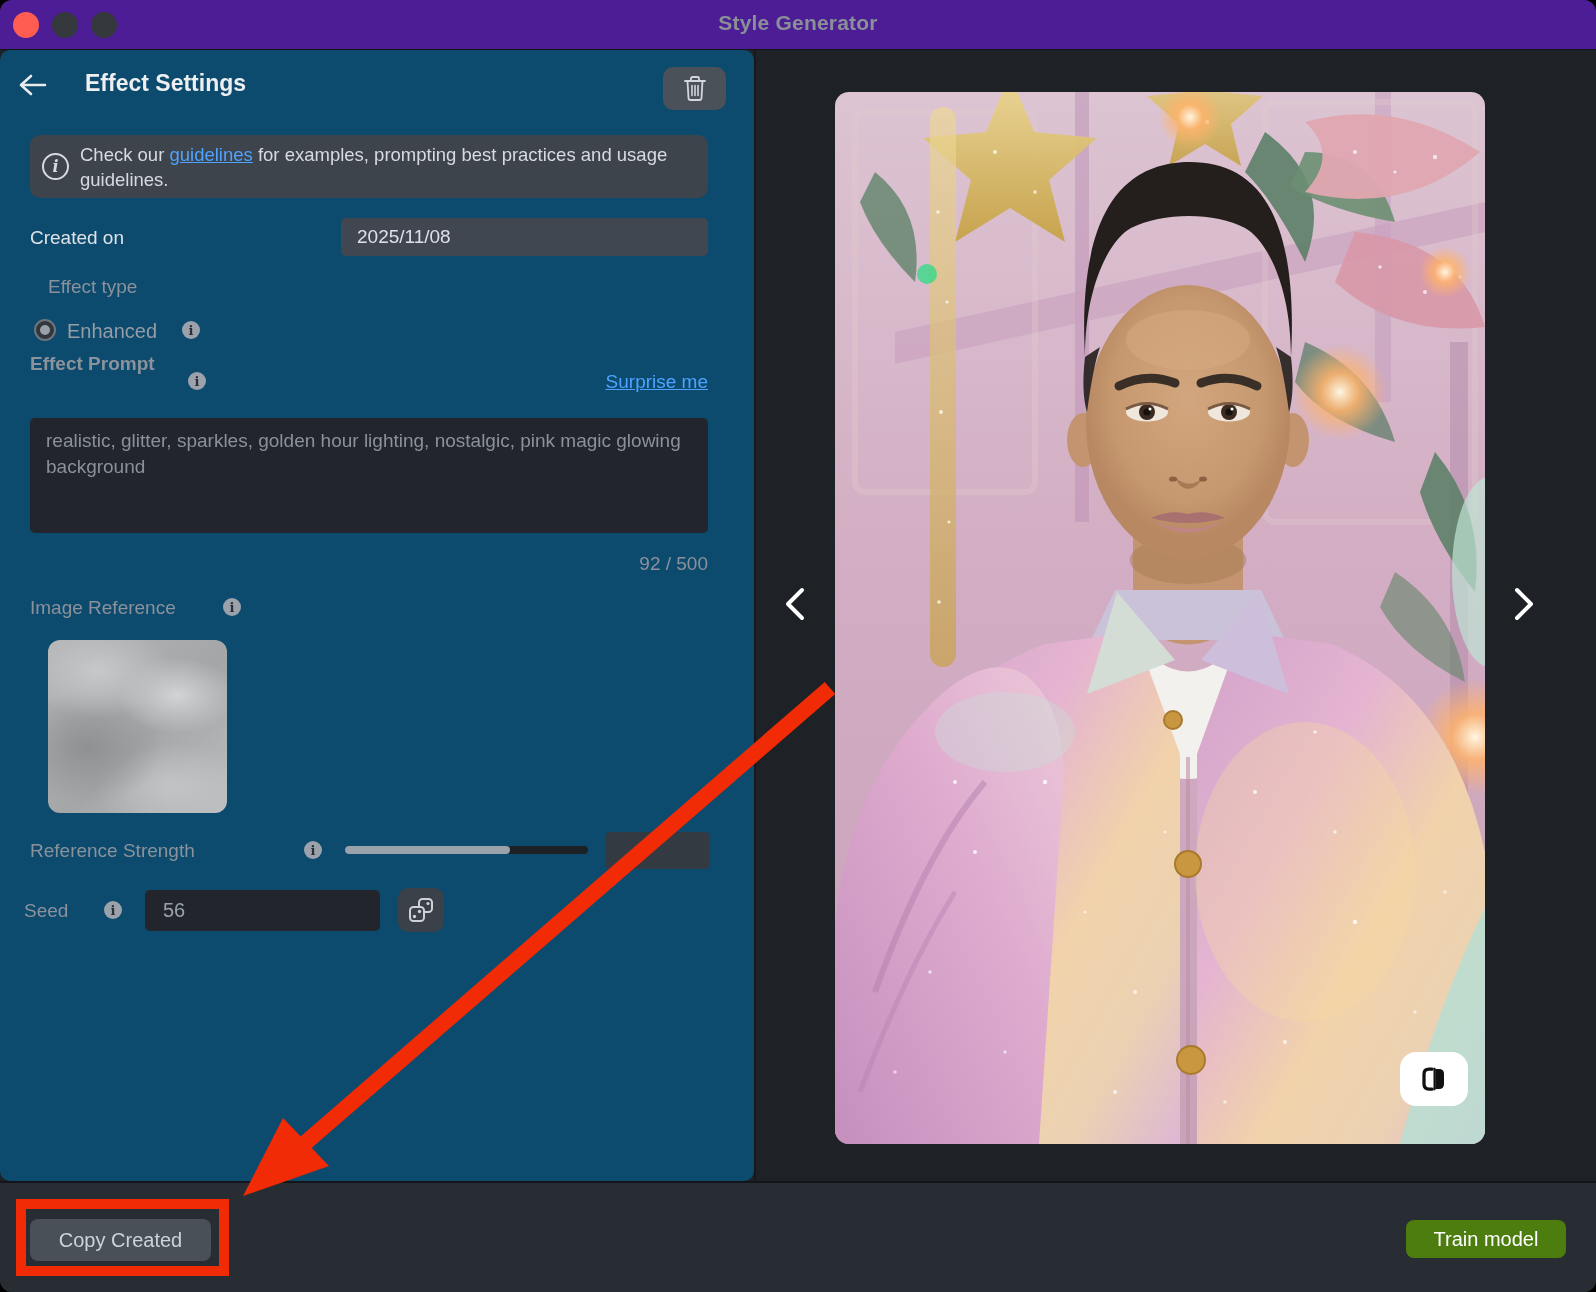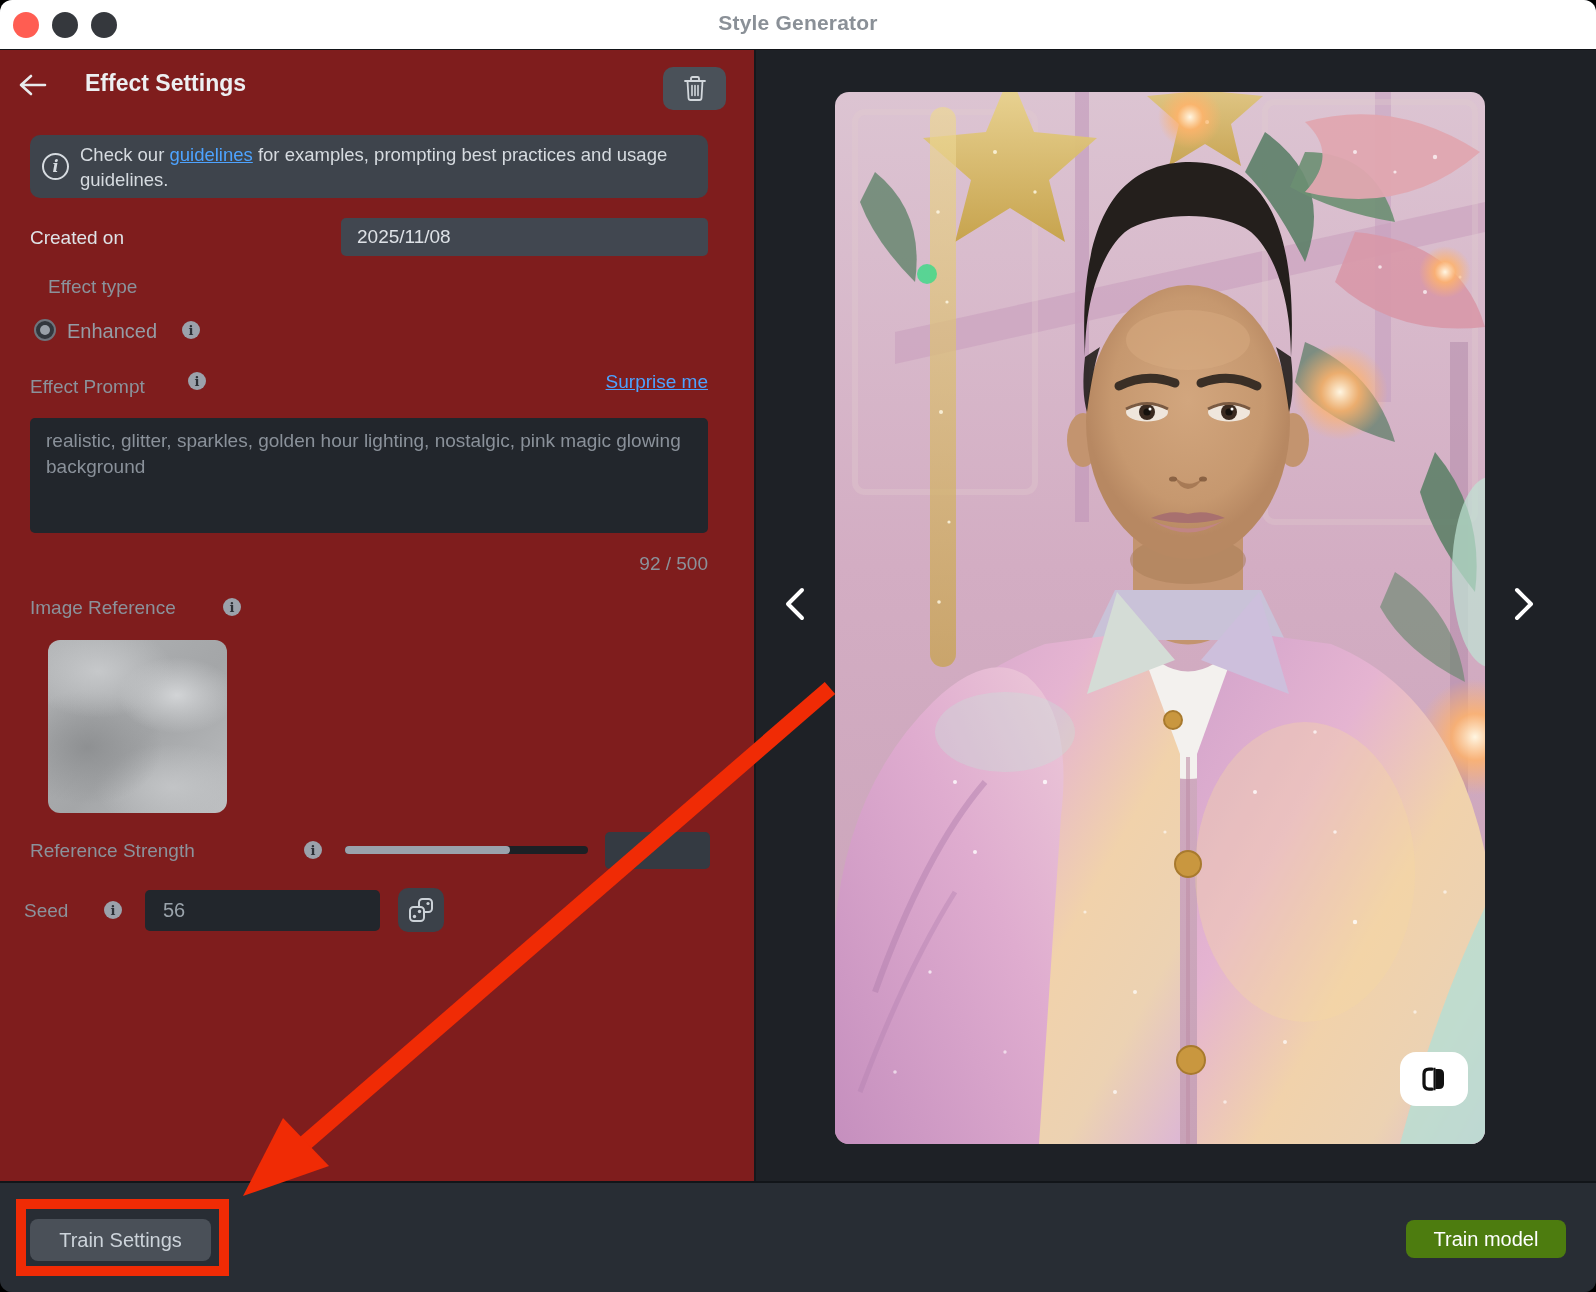--- a/index.html
+++ b/index.html
@@ -5,34 +5,35 @@
   html,body { margin:0; padding:0; background:#000; }
   * { box-sizing:border-box; }
   .window {
     position:relative; width:1596px; height:1292px;
     background:#1e2126; overflow:hidden; border-radius:12px;
     font-family:"Liberation Sans", sans-serif;
   }
   
   .titlebar {
     position:absolute; top:0; left:0; width:100%; height:50px;
-    background:#ffffff; border-bottom:1px solid #121418;
+    background:#4c1d95; border-bottom:1px solid #121418;
   }
   .tl { position:absolute; top:12px; width:26px; height:26px; border-radius:50%; }
   .tl.red   { left:13px; background:#ff5d52; }
   .tl.dim1  { left:52px; background:#35383d; }
   .tl.dim2  { left:91px; background:#35383d; }
   .win-title {
     position:absolute; top:11px; left:0; width:100%; text-align:center;
     font-size:21px; font-weight:bold; color:#8a9097; letter-spacing:.2px;
   }
   
   .left-panel {
     position:absolute; top:50px; left:0; width:754px; height:1131px;
-    background:#7f1d1d;
+    background:#0c4a6e;
+    border-radius:10px;
   }
   .right-panel {
     position:absolute; top:50px; left:754px; width:842px; height:1131px;
     background:#1e2126; border-left:2px solid #16181c;
   }
   .bottom-bar {
     position:absolute; top:1181px; left:0; width:100%; height:111px;
     background:#282d34; border-top:2px solid #121519;
   }
   
@@ -162,21 +163,21 @@
     <div class="lbl-bright" style="left:30px; top:177px;">Created on</div>
     <input class="field created-input" value="2025/11/08" style="">
 
     <div class="lbl-dim" style="left:30px; top:226px;margin-left:18px;">Effect type</div>
     <div class="radio-outer">
         <div class="radio-dot"></div>
       </div>
     <div class="lbl-dim" style="left:67px; top:270px; font-size:20px; color:#959ca5;">Enhanced</div>
     <div class="info-dot" style="left:182px; top:271px;">i</div>
 
-    <div class="lbl-dim" style="left:30px; top:326px;">Effect Prompt</div>
+    <div class="lbl-dim" style="left:30px; top:303px;font-weight:bold;">Effect Prompt</div>
     <div class="info-dot" style="left:188px; top:322px;">i</div>
     <div class="surprise lnk">Surprise me</div>
 
     <textarea class="prompt-area" style="">realistic, glitter, sparkles, golden hour lighting, nostalgic, pink magic glowing background</textarea>
     <div class="char-count">92 / 500</div>
 
     <div class="lbl-dim" style="left:30px; top:547px;">Image Reference</div>
     <div class="info-dot" style="left:223px; top:548px;">i</div>
     <div class="ref-thumb"></div>
 
@@ -390,21 +391,21 @@
     <div class="compare-btn">
       <svg width="30" height="30" viewBox="0 0 24 24">
         <path d="M10.5 4 H8 Q4 4 4 8 V16 Q4 20 8 20 H10.5" stroke="#111111" stroke-width="2.6" fill="none" stroke-linecap="round"></path>
         <path d="M13 4 H16 Q20 4 20 8 V16 Q20 20 16 20 H13 Z" fill="#111111"></path>
         <rect x="11.6" y="3" width="1.6" height="18" fill="#111111"></rect>
       </svg>
     </div>
   </div>
 
   <div class="bottom-bar">
-    <button class="copy-btn">Train Settings</button>
+    <button class="copy-btn">Copy Created</button>
     <button class="train-btn">Train model</button>
   </div>
 
   <div class="ann-box"></div>
   <svg class="ann-arrow" viewBox="0 0 1596 1292">
     <line x1="830" y1="688" x2="304" y2="1144" stroke="#f02b05" stroke-width="16"></line>
     <polygon points="243,1196 283,1118 329,1166" fill="#f02b05"></polygon>
   </svg>
 
 </div>

